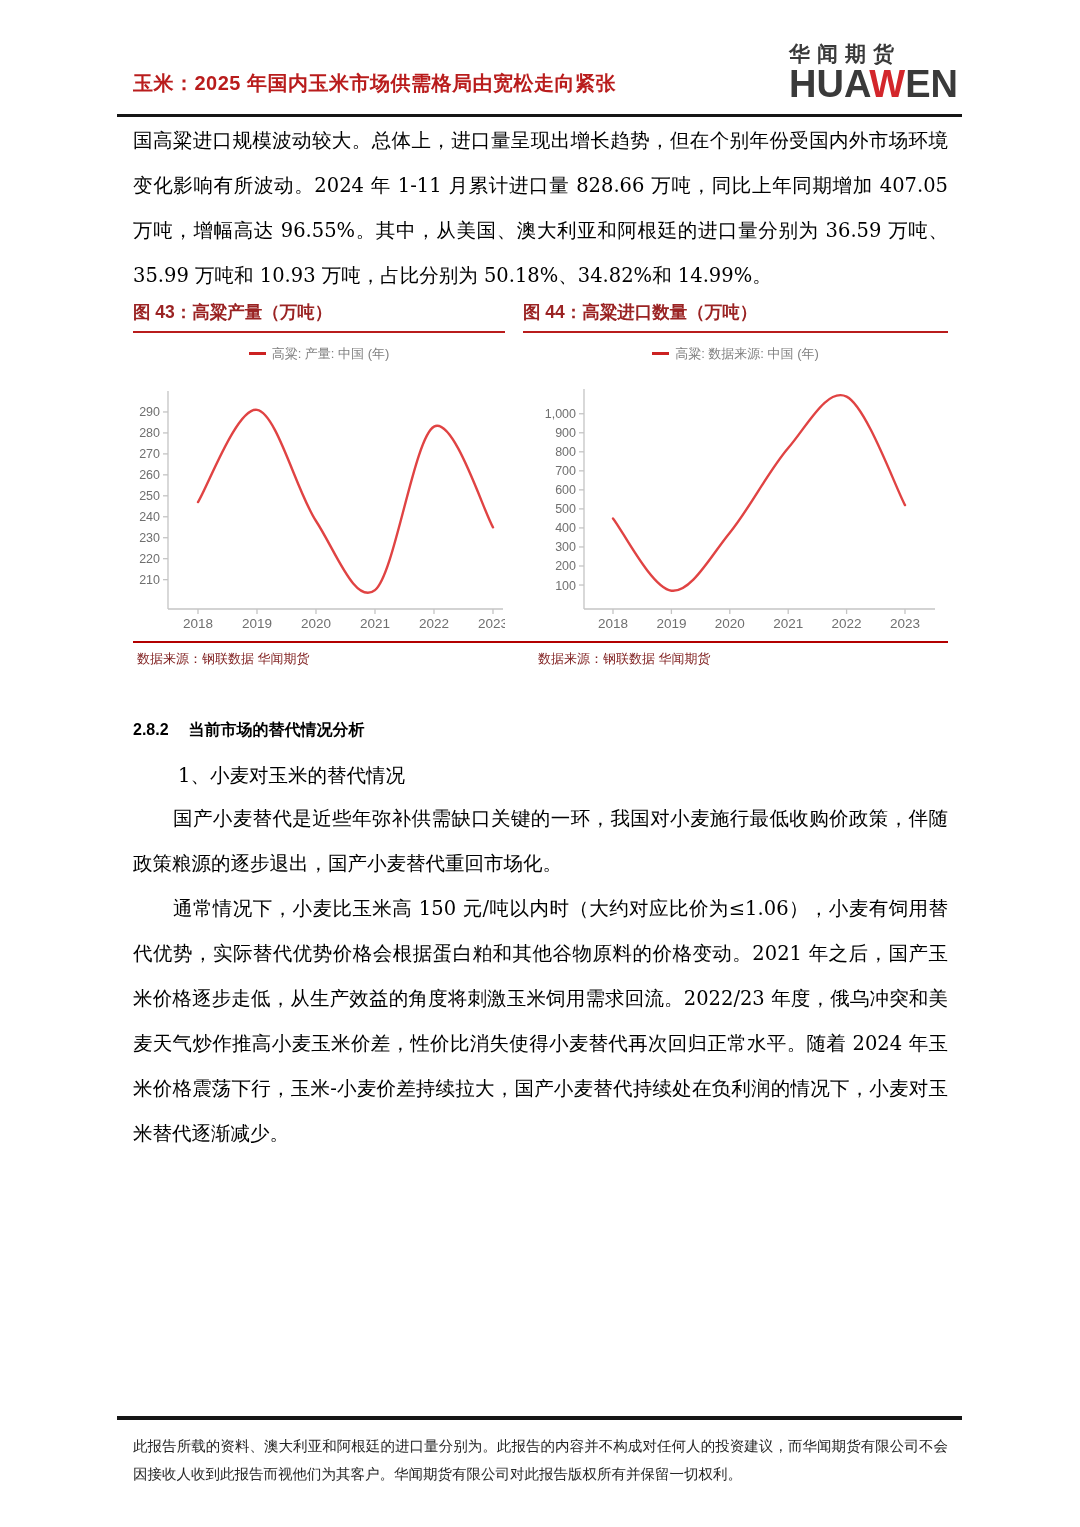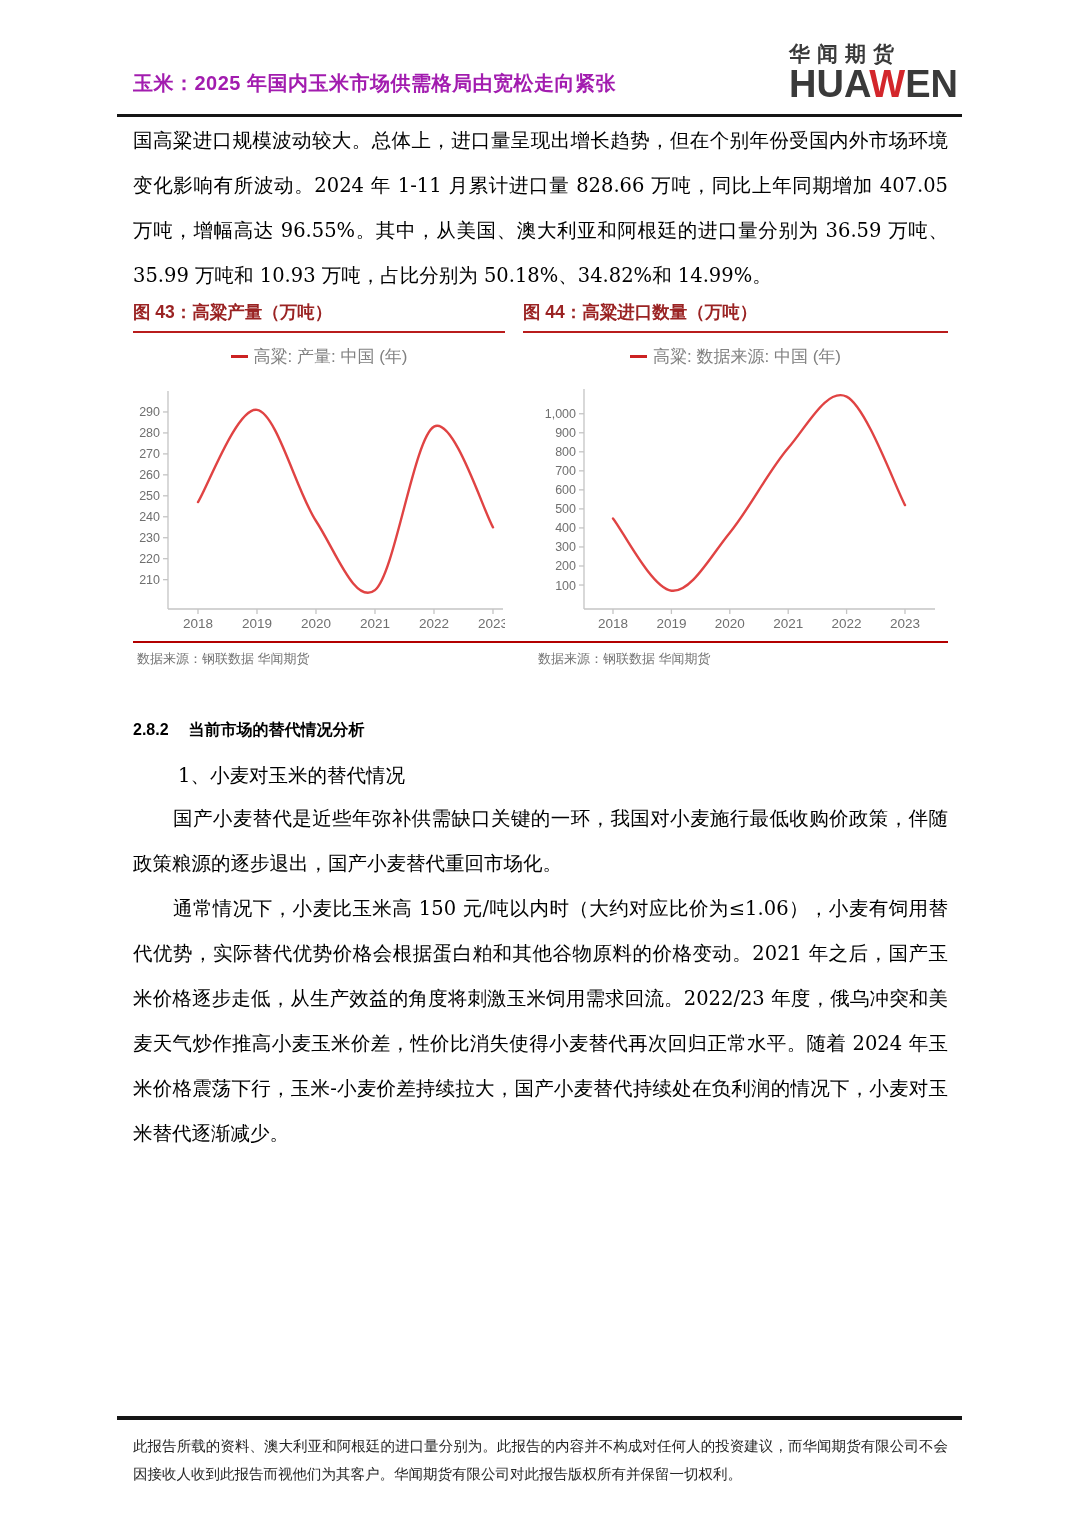--- a/index.html
+++ b/index.html
@@ -3,21 +3,21 @@
 <meta charset="utf-8">
 <style>
   html,body { margin:0; padding:0; background:#ffffff; }
   .page {
     position:relative; width:1080px; height:1527px; background:#ffffff;
     font-family:"Liberation Sans", sans-serif; color:#000; overflow:hidden;
   }
   
   .doc-title {
     position:absolute; left:133px; top:70px;
-    font-size:20px; font-weight:bold; color:#a21caf; letter-spacing:0.5px;
+    font-size:20px; font-weight:bold; color:#b91c1c; letter-spacing:0.5px;
   }
   .logo { position:absolute; right:122px; top:42px; }
   .logo-cn {
     font-size:21px; font-weight:bold; color:#3a3a3a; letter-spacing:7px;
     line-height:24px; white-space:nowrap;
   }
   .logo-en {
     font-size:38px; font-weight:800; color:#3a3a3a; line-height:36px;
     letter-spacing:0px; white-space:nowrap;
   }
@@ -43,29 +43,29 @@
   .figure-block { position:absolute; left:133px; top:300px; width:815px; }
   .fig-cols { display:flex; }
   .fig-col-a { width:372px; margin-right:18px; }
   .fig-col-b { width:425px; }
   .fig-title {
     font-size:17.5px; font-weight:bold; color:#9a2323;
     padding-bottom:7px; border-bottom:2px solid #b91c1c; white-space:nowrap;
   }
   .legend {
     text-align:center; margin-top:12px; height:18px;
-    font-size:17px; color:#808080; white-space:nowrap;
+    font-size:13px; color:#808080; white-space:nowrap;
   }
   .legend-marker {
     display:inline-block; width:17px; height:3px; background:#cc2222;
     vertical-align:middle; margin-right:6px; margin-top:-2px;
   }
   svg.chart { display:block; margin-top:4px; }
   .fig-rule { height:2px; background:#b30000; margin-top:2px; }
-  .fig-sources { display:flex; margin-top:7px; font-size:13px; color:#737373; }
+  .fig-sources { display:flex; margin-top:7px; font-size:13px; color:#7f1d1d; }
   .src-a { width:372px; margin-right:18px; padding-left:4px; }
   .src-b { width:425px; padding-left:24px; }
   
   .footer-rule {
     position:absolute; left:117px; right:118px; top:1416px; height:4px; background:#161616;
   }
   .disclaimer {
     position:absolute; left:133px; width:815px; top:1432px; margin:0;
     font-size:14.5px; line-height:28px; color:#262626; text-align:justify;
     font-family:"Liberation Sans", sans-serif;

